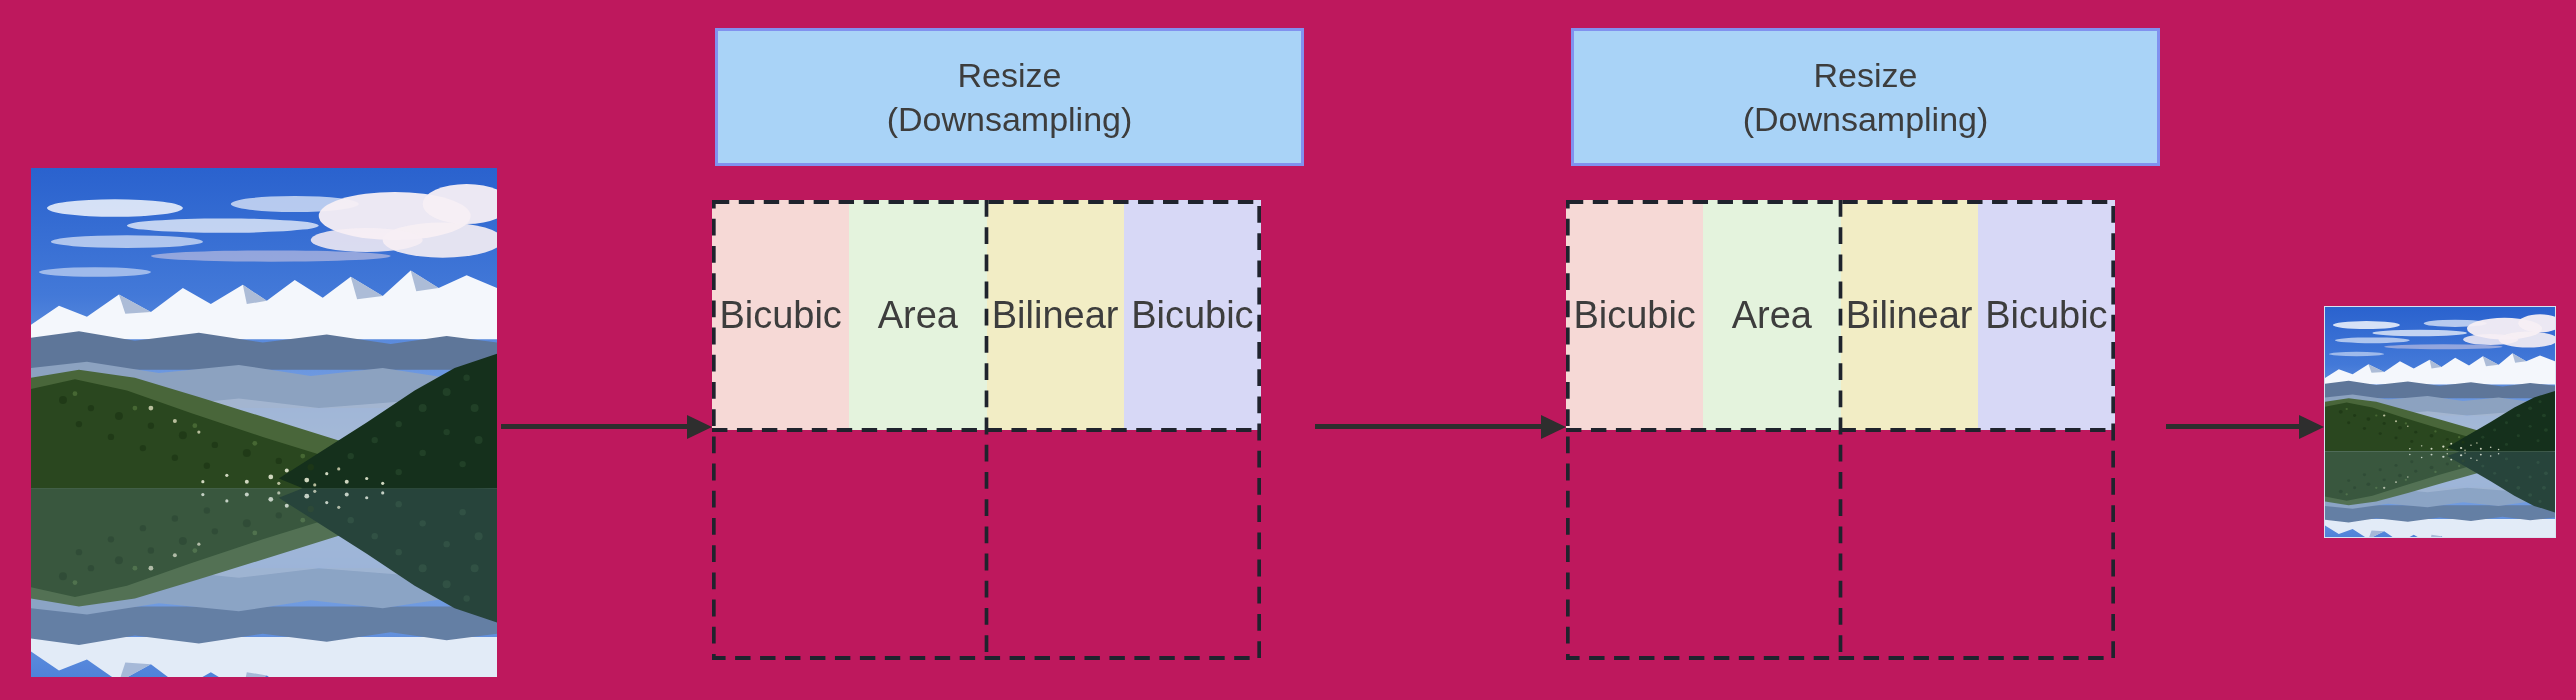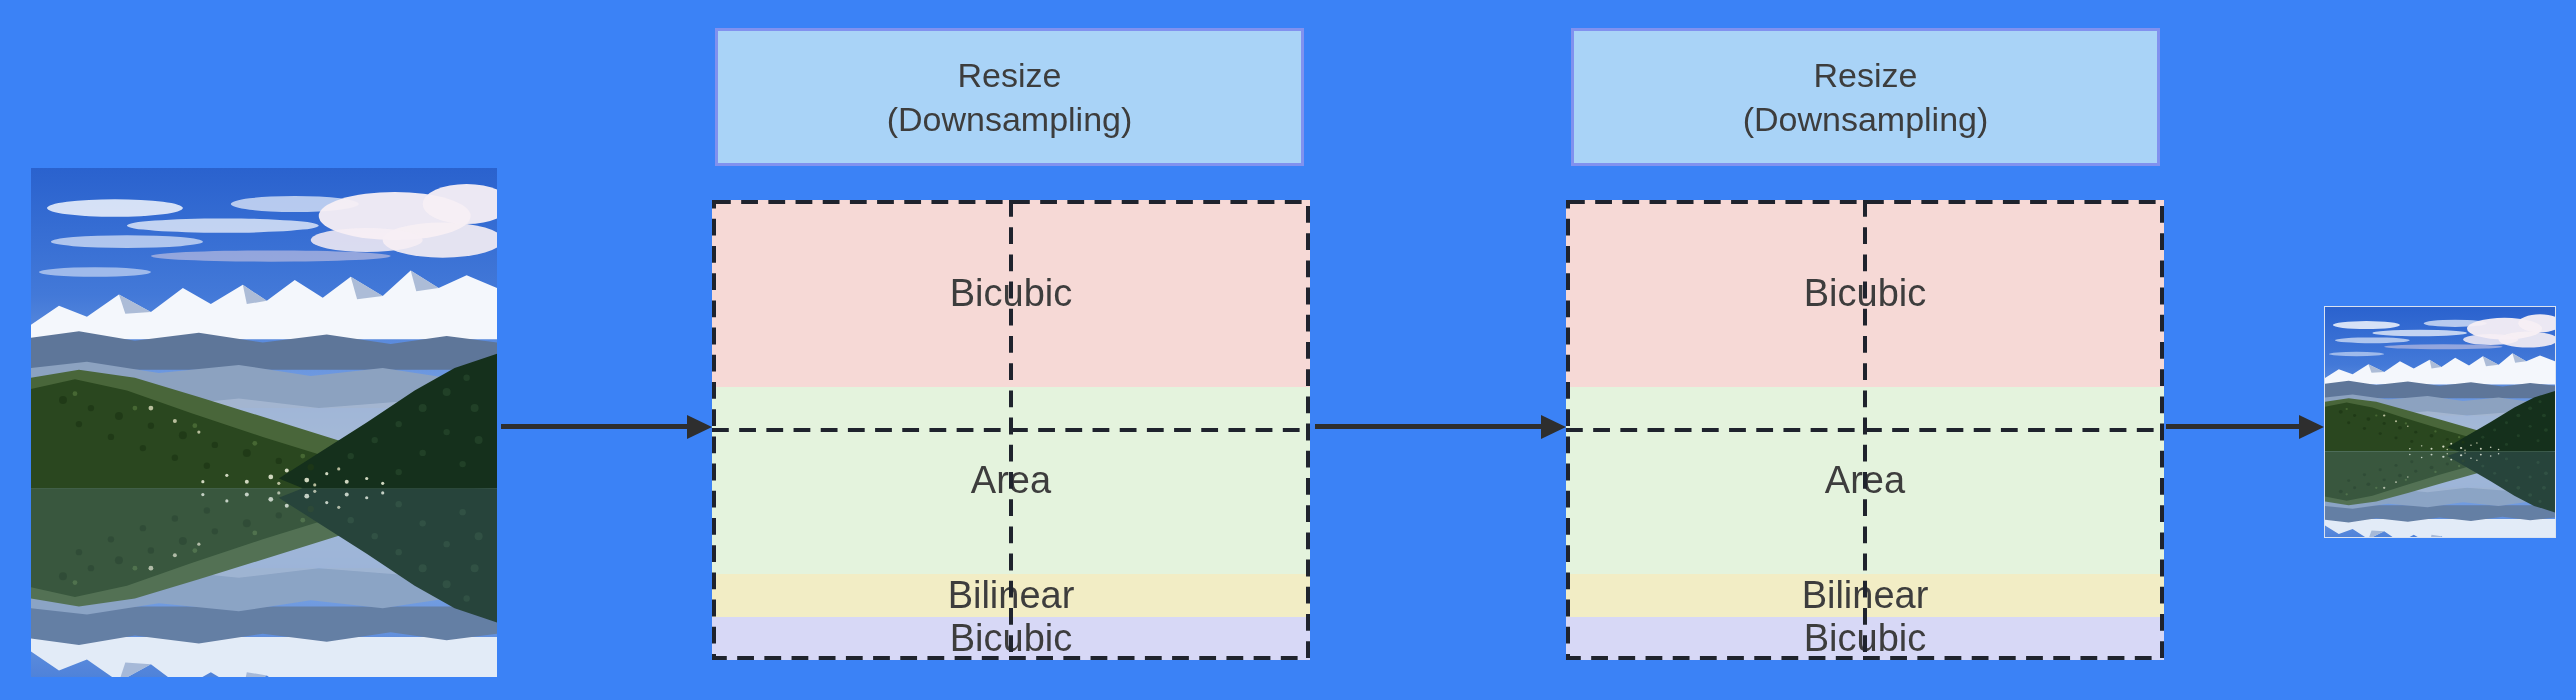--- a/index.html
+++ b/index.html
@@ -1,19 +1,19 @@
 <!DOCTYPE html>
 <html style="font-size:12.8px"><head>
 <meta charset="utf-8">
 <style>
   html,body{margin:0;padding:0;background:#ffffff;}
   .canvas{
     position:relative;
     width:2576px;height:701px;
-    background:#3b82f6;
+    background:#be185d;
     font-family:"Liberation Sans", sans-serif;
     overflow:hidden;
   }
   
   .photo-large{position:absolute;left:31px;top:168px;width:466px;height:509px;display:block;}
   .photo-small-wrap{position:absolute;left:2324px;top:306px;border:1.6px solid #D9E2F1;line-height:0;}
   .photo-small{width:230px;height:230px;display:block;filter:blur(0.6px);}
   
   .arrow{position:absolute;height:27px;top:413px;}
   .arrow::before{content:'';position:absolute;left:0;right:22.4px;top:11.2px;height:4.8px;background:#2E2E2E;}
@@ -26,22 +26,22 @@
   .resize-header{
     position:absolute;top:28px;width:589px;height:138px;box-sizing:border-box;
     border:3.2px solid #8191EF;background:#A9D3F7;
     display:flex;flex-direction:column;align-items:center;justify-content:center;
     color:#3D3D3D;font-size:34px;line-height:1.3;text-align:center;
   }
   .header1{left:715px;}
   .header2{left:1571px;}
   
   .quad-block{
-    position:absolute;top:200px;width:598px;height:460px;
-    display:grid;grid-template-columns:1fr;grid-template-rows:1fr 1fr;
+    position:absolute;top:200px;width:549px;height:460px;
+    display:grid;grid-template-columns:1fr 1fr 1fr 1fr;grid-template-rows:1fr 1fr;
   }
   .block1{left:712px;}
   .block2{left:1566px;}
   .quad{
     display:flex;align-items:center;justify-content:center;
     color:#3D3D3D;font-size:38px;
   }
   .quad-border-overlay{position:absolute;inset:0;width:100%;height:100%;pointer-events:none;}
   .hidden-defs{position:absolute;width:0;height:0;}
 </style>

